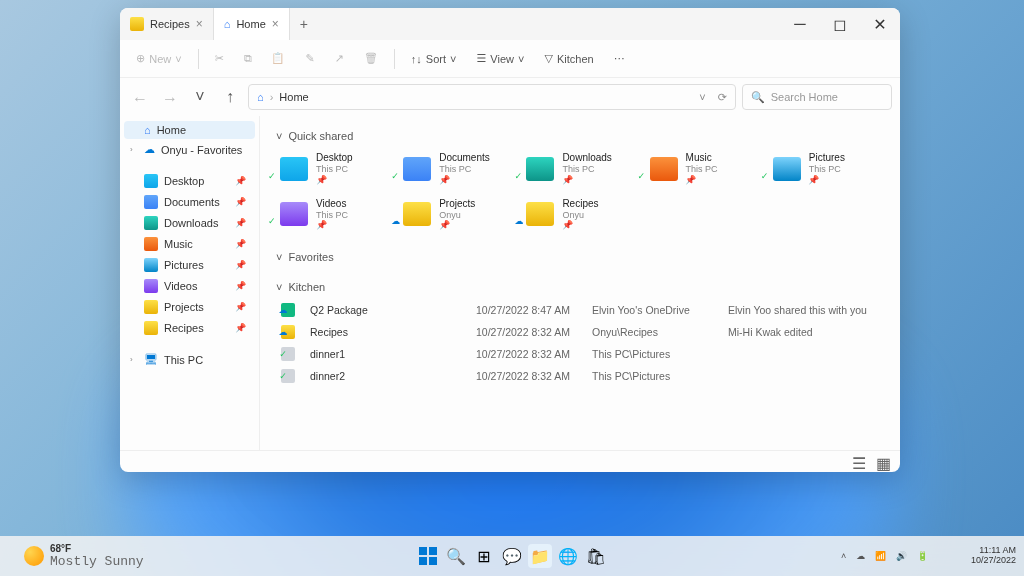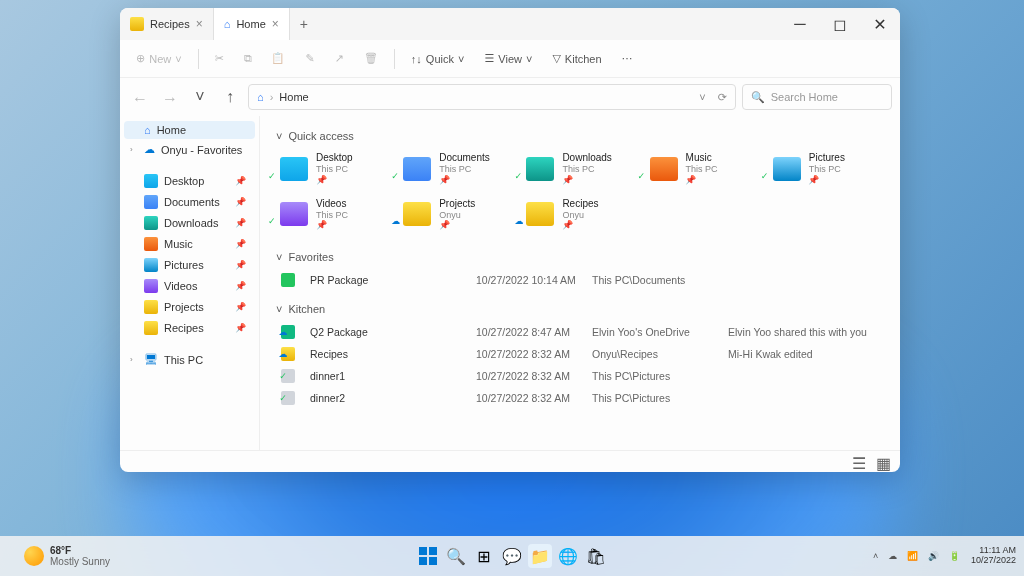--- a/index.html
+++ b/index.html
@@ -44,21 +44,21 @@
   .file-row .col2 { color: #666; }
   .statusbar { height: 22px; border-top: 1px solid #eee; display: flex; align-items: center; justify-content: flex-end; padding: 0 8px; gap: 8px; }
   .view-toggle { width: 16px; height: 16px; cursor: pointer; color: #666; }
   .taskbar { position: absolute; bottom: 0; left: 0; right: 0; height: 40px; background: rgba(243, 243, 243, 0.85); backdrop-filter: blur(20px); display: flex; align-items: center; padding: 0 8px; }
   .tb-left { display: flex; align-items: center; gap: 6px; font-size: 10px; color: #333; padding-left: 16px; }
   .weather-icon { width: 20px; height: 20px; background: radial-gradient(circle at 30% 30%, #ffd54f, #ff9800); border-radius: 50%; }
   .tb-center { position: absolute; left: 50%; transform: translateX(-50%); display: flex; gap: 4px; }
   .task-icon { width: 24px; height: 24px; border-radius: 4px; display: flex; align-items: center; justify-content: center; cursor: pointer; }
   .tb-right { display: flex; align-items: center; gap: 10px; margin-left: auto; font-size: 9px; color: #333; }
   .tray-icon { color: #555; }
-  .clock { text-align: right; line-height: 1.1; }
+  .clock { text-align: right; line-height: 1.1; margin-left: 32px; }
   
   .f-cyan { background: linear-gradient(#29c5f6,#0ea5e9); }
   .f-blue { background: linear-gradient(#60a5fa,#3b82f6); }
   .f-teal { background: linear-gradient(#2dd4bf,#0d9488); }
   .f-orange { background: linear-gradient(#fb923c,#ea580c); }
   .f-sky { background: linear-gradient(#7dd3fc,#0284c7); }
   .f-purple { background: linear-gradient(#a78bfa,#7c3aed); }
   .f-yellow { background: linear-gradient(#fde047,#eab308); }
   .f-green { background: #22c55e; border-radius:50%; }
   .f-red { background: #ef4444; border-radius:50%; }
@@ -94,21 +94,21 @@
   <div class="toolbar">
     <div class="tb-btn dim">⊕ <span>New</span> ˅</div>
     <div class="tb-sep"></div>
     <div class="tb-btn dim">✂</div>
     <div class="tb-btn dim">⧉</div>
     <div class="tb-btn dim">📋</div>
     <div class="tb-btn dim">✎</div>
     <div class="tb-btn dim">↗</div>
     <div class="tb-btn dim">🗑</div>
     <div class="tb-sep"></div>
-    <div class="tb-btn">↑↓ <span>Quick</span> ˅</div>
+    <div class="tb-btn">↑↓ <span>Sort</span> ˅</div>
     <div class="tb-btn">☰ <span>View</span> ˅</div>
     <div class="tb-btn">▽ <span>Kitchen</span></div>
     <div class="tb-btn">⋯</div>
   </div>
 
   <div class="addrbar">
     <div class="nav-btn dim">←</div>
     <div class="nav-btn dim">→</div>
     <div class="nav-btn">˅</div>
     <div class="nav-btn">↑</div>
@@ -181,21 +181,21 @@
       <div class="side-item">
         <span class="chev">›</span>
         <span style="color:#0078d4;">🖥</span>
         <span>This PC</span>
       </div>
     </div>
 
     <div class="content">
       <div class="section-hdr">
         <span>˅</span>
-        <span>Quick access</span>
+        <span>Quick shared</span>
       </div>
       <div class="qa-grid" id="qa-grid">
           <div class="qa-item">
             <span style="position:absolute;margin-left:-12px;margin-top:14px;font-size:9px;color:#22c55e;">✓</span>
             <div class="qa-icon f-cyan"></div>
             <div class="qa-text">
               <span class="qa-name">Desktop</span>
               <span class="qa-sub">This PC</span>
               <span class="qa-sub">📌</span>
             </div>
@@ -263,29 +263,20 @@
               <span class="qa-sub">📌</span>
             </div>
           </div>
         </div>
 
       <div class="section-hdr">
         <span>˅</span>
         <span>Favorites</span>
       </div>
       <div id="fav-list">
-          <div class="file-row">
-            <div class="file-icon">
-              <span class="side-icon f-green" style="width:14px;height:14px;border-radius:2px;"></span>
-            </div>
-            <span>PR Package</span>
-            <span class="col2">10/27/2022 10:14 AM</span>
-            <span class="col2">This PC\Documents</span>
-            <span class="col2"></span>
-          </div>
         </div>
 
       <div class="section-hdr" style="margin-top:6px;">
         <span>˅</span>
         <span>Kitchen</span>
       </div>
       <div id="recent-list">
           <div class="file-row">
             <div class="file-icon">
               <span style="font-size:9px;color:#0078d4;position:absolute;margin-left:-10px;">☁</span>
@@ -334,21 +325,21 @@
     <span class="view-toggle">☰</span>
     <span class="view-toggle">▦</span>
   </div>
 </div>
 
 <div class="taskbar">
   <div class="tb-left">
     <div class="weather-icon"></div>
     <div>
       <div style="font-weight:600;">68°F</div>
-      <div style="font-size:10px;color:#666;">Mostly Sunny</div>
+      <div style="font-size:13px;color:#666;font-family:Liberation Mono, monospace;">Mostly Sunny</div>
     </div>
   </div>
   <div class="tb-center">
     <div class="task-icon">
         <svg width="18" height="18" viewBox="0 0 18 18">
           <rect x="0" y="0" width="8" height="8" fill="#0078d4"></rect>
           <rect x="10" y="0" width="8" height="8" fill="#0078d4"></rect>
           <rect x="0" y="10" width="8" height="8" fill="#0078d4"></rect>
           <rect x="10" y="10" width="8" height="8" fill="#0078d4"></rect>
         </svg>

